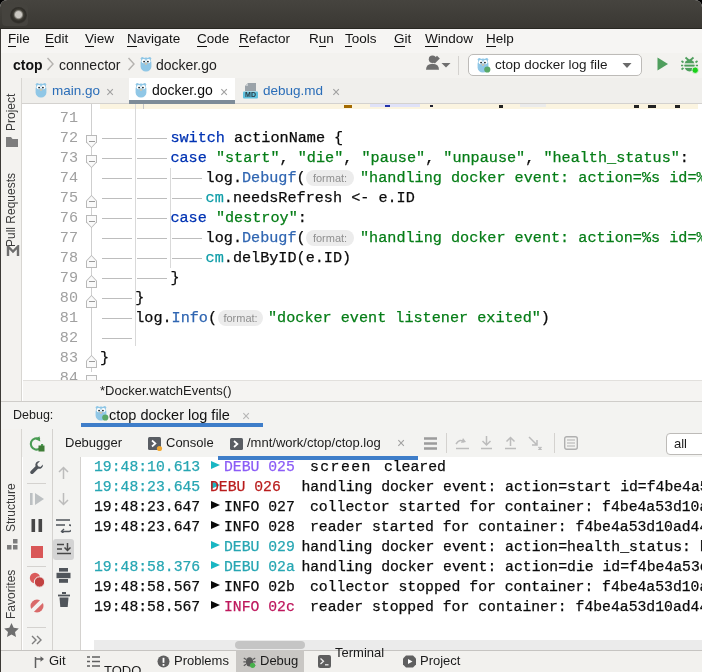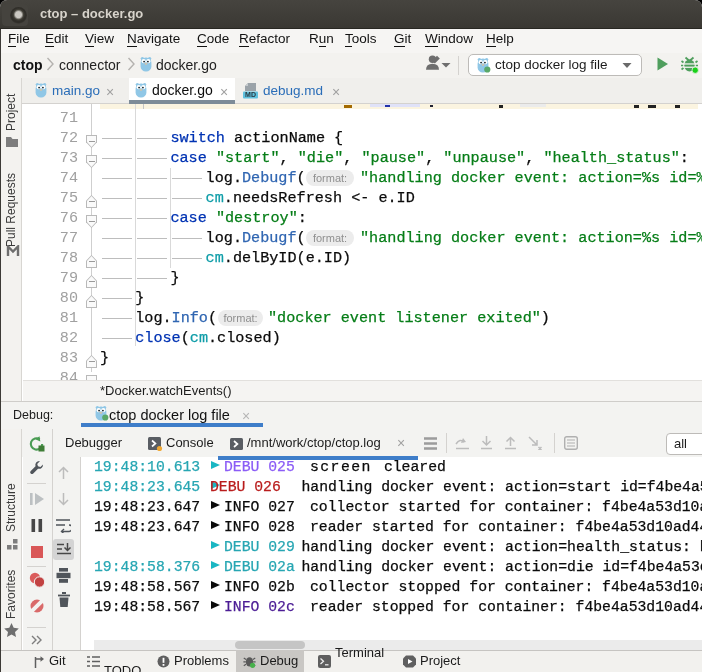--- a/index.html
+++ b/index.html
@@ -27,21 +27,20 @@
 .x{position:absolute;color:#a0a0a0;font-size:14px;line-height:14px}
 .sans13{position:absolute;font-size:13px;color:#1b1b1b}
 </style>
 </head>
 <body>
 <div class="win">
 
 <div class="abs" style="left:0;top:0;width:702px;height:29px;background:linear-gradient(#46443f,#3a3833);border-bottom:1px solid #282722"></div>
 <div class="abs" style="left:2px;top:4px;width:26px;height:22px;background:#45433e;border-radius:4px"></div>
 <div class="abs" style="left:10px;top:7px;width:17px;height:17px;border-radius:50%;background:radial-gradient(circle at 50% 45%,#cbc8c2 0 24%,#434139 40%,#302e29 52% 62%,#45433d 76%)"></div>
-<div class="abs" style="left:40px;top:0;height:27px;line-height:27px;font-size:13px;font-weight:bold;color:#d7d3cb">ctop – docker.go</div>
 
 <div class="abs" style="left:0;top:29px;width:702px;height:24px;background:#f6f5f3"></div>
 <div class="menu-item" style="left:8px;top:29px"><u>F</u>ile</div>
 <div class="menu-item" style="left:45px;top:29px"><u>E</u>dit</div>
 <div class="menu-item" style="left:85px;top:29px"><u>V</u>iew</div>
 <div class="menu-item" style="left:127px;top:29px"><u>N</u>avigate</div>
 <div class="menu-item" style="left:197px;top:29px"><u>C</u>ode</div>
 <div class="menu-item" style="left:239px;top:29px"><u>R</u>efactor</div>
 <div class="menu-item" style="left:309px;top:29px">R<u>u</u>n</div>
 <div class="menu-item" style="left:345px;top:29px"><u>T</u>ools</div>
@@ -261,21 +260,20 @@
       <div class="m" style="left:147.4px;top:104px"><span class="k">case</span> <span class="s">"destroy"</span>:</div>
       <div class="m" style="left:182.6px;top:124px">log.<span class="f">Debugf</span>(</div>
       <div class="inlay" style="left:283px;top:126px;width:48px">format:</div>
       <div class="m" style="left:337px;top:124px"><span class="s">"handling docker event: action=%s id=%s"</span>, e.Action, e.ID)</div>
       <div class="m" style="left:182.6px;top:144px"><span class="c">cm</span>.delByID(e.ID)</div>
       <div class="m" style="left:147.4px;top:164px">}</div>
       <div class="m" style="left:112.19999999999999px;top:184px">}</div>
       <div class="m" style="left:112.19999999999999px;top:204px">log.<span class="f">Info</span>(</div>
       <div class="inlay" style="left:195px;top:206px;width:45px">format:</div>
       <div class="m" style="left:245px;top:204px"><span class="s">"docker event listener exited"</span>)</div>
-      <div class="m" style="left:112.19999999999999px;top:224px"><span class="k">close</span>(<span class="c">cm</span>.closed)</div>
       <div class="m" style="left:77px;top:244px">}</div>
     </div>
 
 <div class="abs" style="left:23px;top:380px;width:679px;height:21px;background:#f5f4f2;border-top:1px solid #e2e0dd"></div>
 <div class="abs" style="left:100px;top:381px;height:20px;line-height:20px;font-size:13px;color:#1c1c1c">*Docker.watchEvents()</div>
 
 <div class="abs" style="left:0;top:401px;width:702px;height:28px;background:#f3f3f1;border-top:1px solid #cfcdca"></div>
 <div class="abs" style="left:13px;top:402px;height:26px;line-height:26px;font-size:12.5px;color:#1c1c1c">Debug:</div>
 <div class="abs" style="left:94px;top:405px" id="goicon5"><svg width="15" height="16" viewBox="0 0 15 16">
         <circle cx="3.4" cy="2.6" r="1.7" fill="#90c7e6"></circle>
@@ -422,21 +420,21 @@
       <div class="log" style="left:13px;top:99.5px;color:#27a6b3">19:48:58.376</div>
       <div class="tri" style="left:130px;top:104.3px;border-left-color:#19b6c3"></div>
       <div class="log" style="left:143px;top:99.5px;color:#27a6b3">DEBU 02a</div>
       <div class="log" style="left:220.5px;top:99.5px">handling docker event: action=die id=f4be4a53d10ad44191</div>
       <div class="log" style="left:13px;top:119.5px;color:#0b0b0b">19:48:58.567</div>
       <div class="tri" style="left:130px;top:124.3px;border-left-color:#0b0b0b"></div>
       <div class="log" style="left:143px;top:119.5px;color:#0b0b0b">INFO 02b</div>
       <div class="log" style="left:229px;top:119.5px">collector stopped for container: f4be4a53d10ad44191f9c4</div>
       <div class="log" style="left:13px;top:139.5px;color:#0b0b0b">19:48:58.567</div>
       <div class="tri" style="left:130px;top:144.3px;border-left-color:#0b0b0b"></div>
-      <div class="log" style="left:143px;top:139.5px;color:#4c1d95">INFO 02c</div>
+      <div class="log" style="left:143px;top:139.5px;color:#be185d">INFO 02c</div>
       <div class="log" style="left:229px;top:139.5px">reader stopped for container: f4be4a53d10ad44191f9c4b7</div>
       <div class="log" style="left:302.9px;top:-0.5px">cleared</div>
     </div>
 
 <div class="abs" style="left:94px;top:640px;width:608px;height:10px;background:#ebebeb"></div>
 <div class="abs" style="left:235px;top:641px;width:70px;height:8px;background:#c5c5c5;border-radius:4px"></div>
 
 <div class="abs" style="left:0;top:650px;width:702px;height:22px;background:#f2f1ee;border-top:1px solid #c6c4c1"></div>
 <div id="bottombar">
       <svg class="abs" style="left:33px;top:655px" width="13" height="13" fill="none" stroke="#5f5f5f" stroke-width="1.5">

